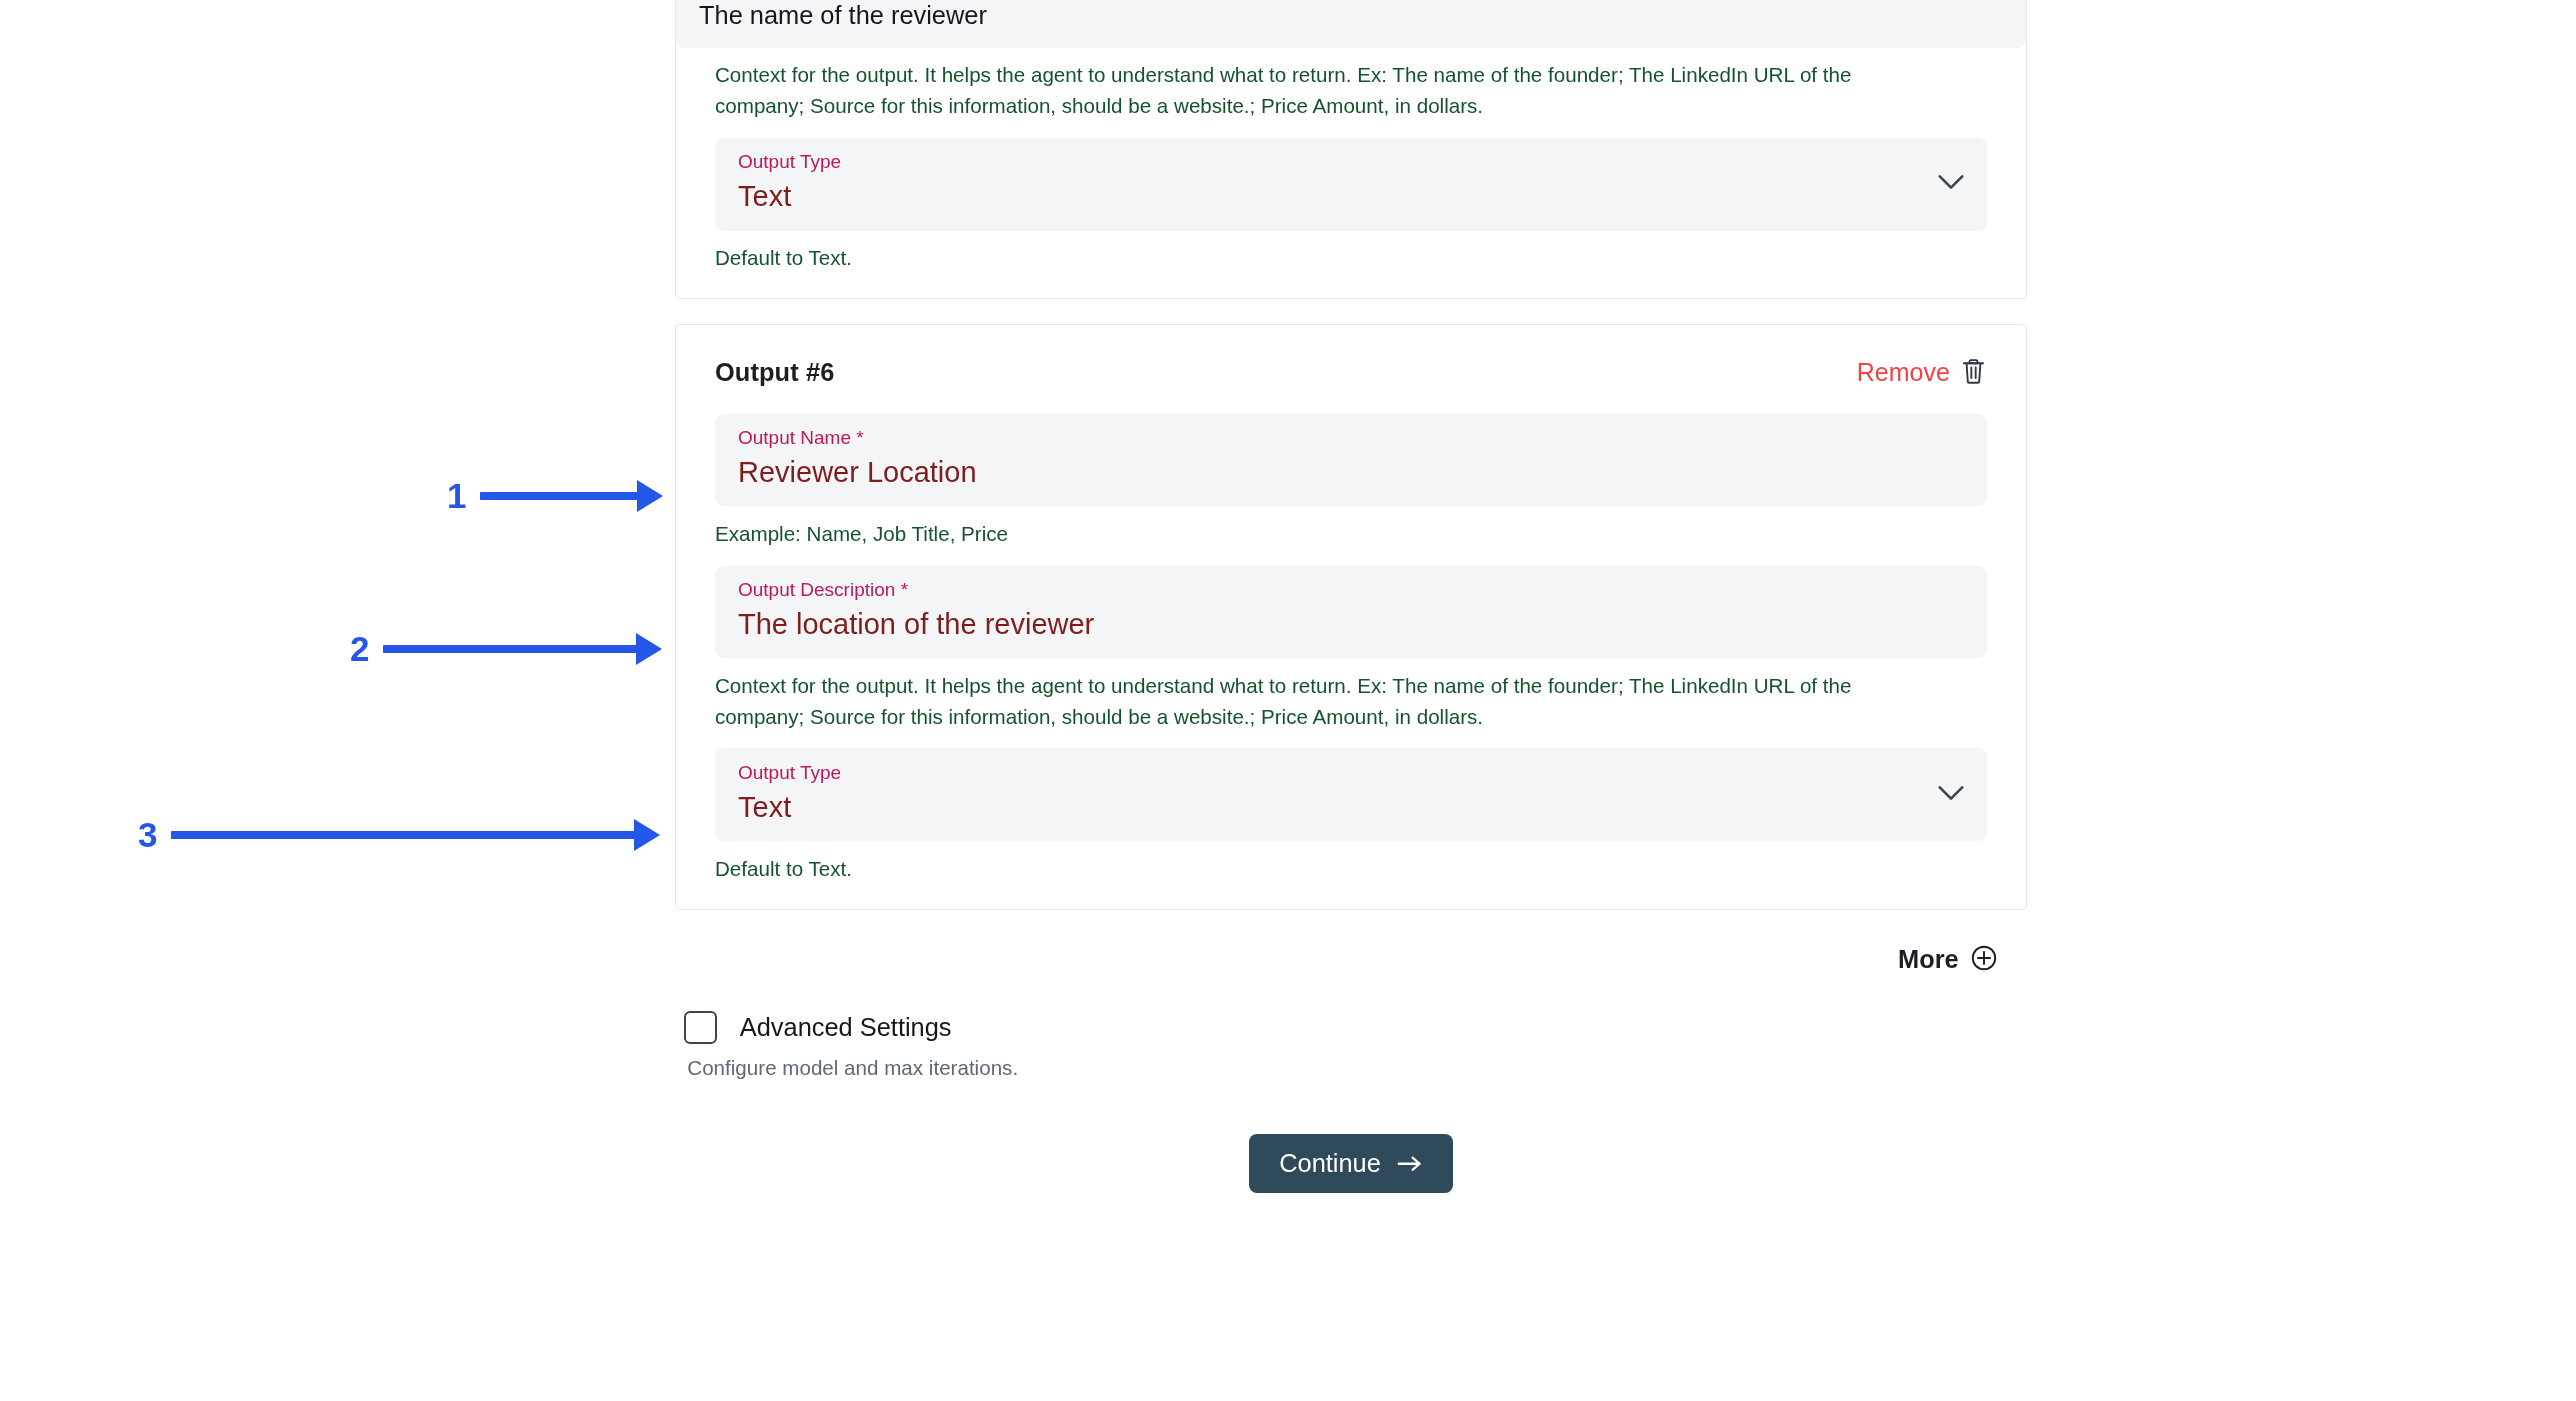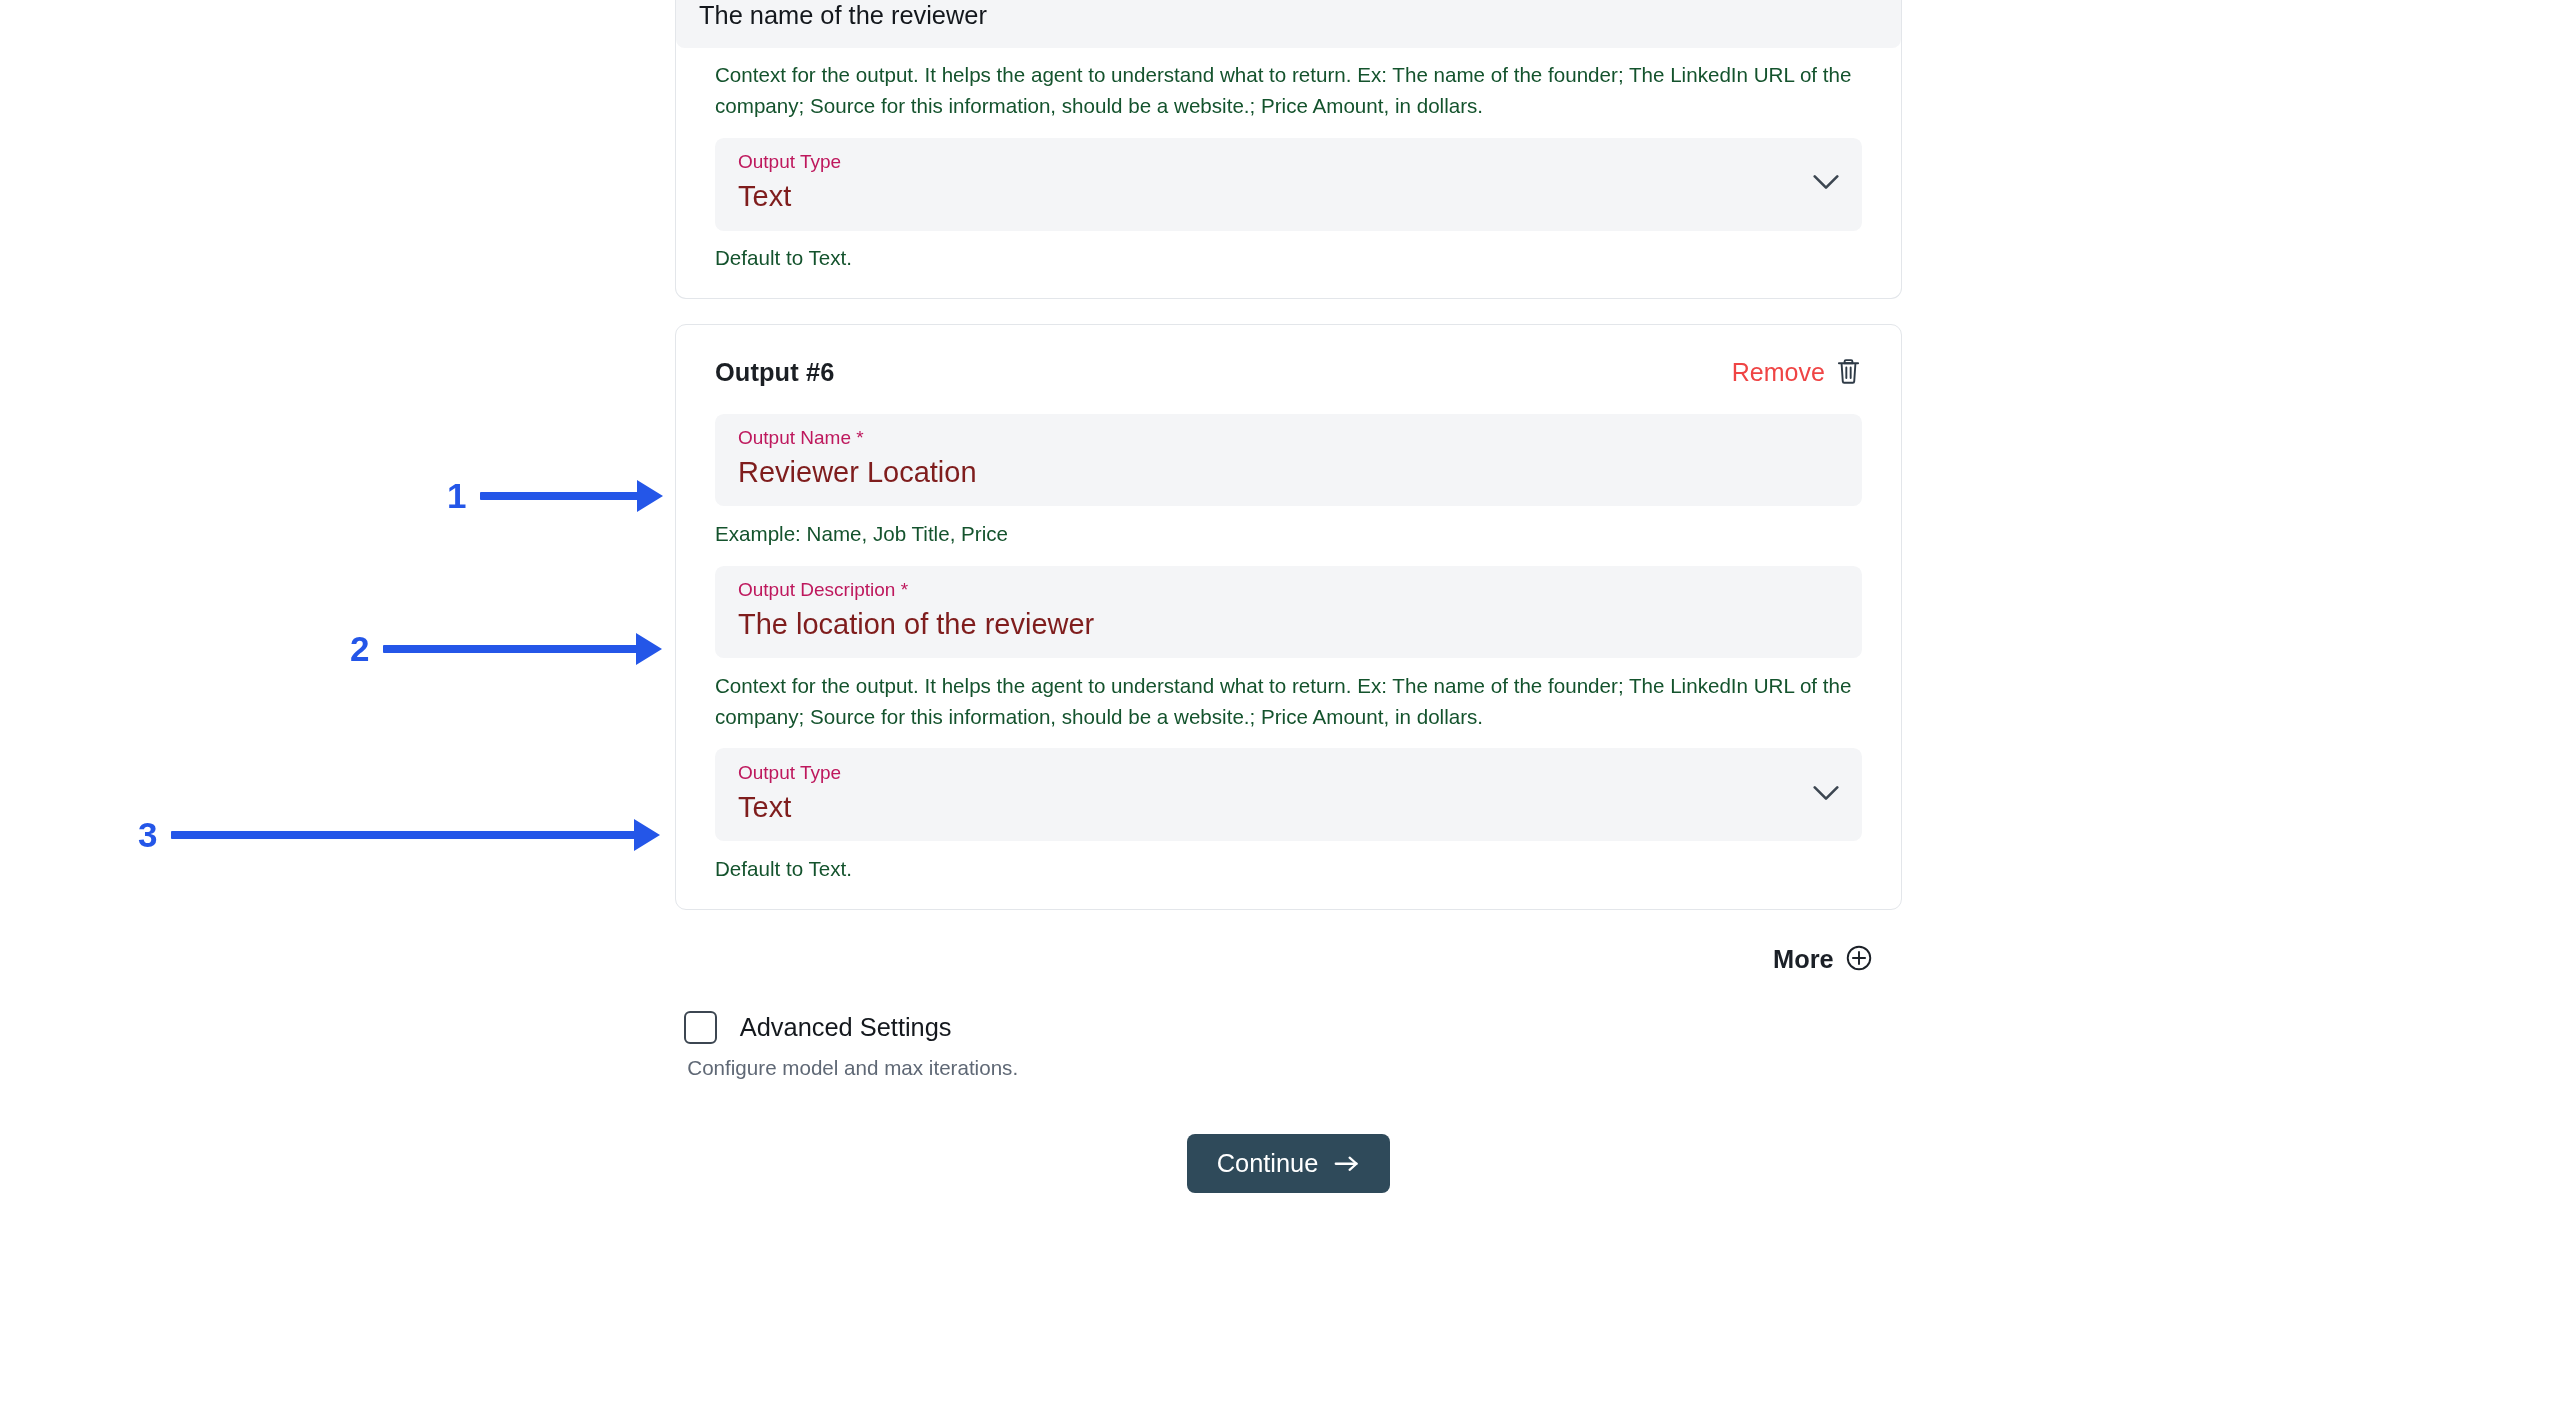--- a/index.html
+++ b/index.html
@@ -14,28 +14,28 @@
     height: 1402px;
     position: relative;
     overflow: hidden;
   }
 
   
   .form-column {
     position: absolute;
     left: 675px;
     top: 0;
-    width: 1227px;
+    width: 1352px;
   }
 
   
   .card {
     background: #ffffff;
     border: 1.8px solid #e3e6ea;
-    border-radius: 11px;
+    border-radius: 5px;
     padding: 0 0 24.5px 0;
   }
   .card.partial {
     border-top: none;
     border-top-left-radius: 0;
     border-top-right-radius: 0;
     padding-top: 0;
   }
   .card-inner { padding: 0 39px; }
 

